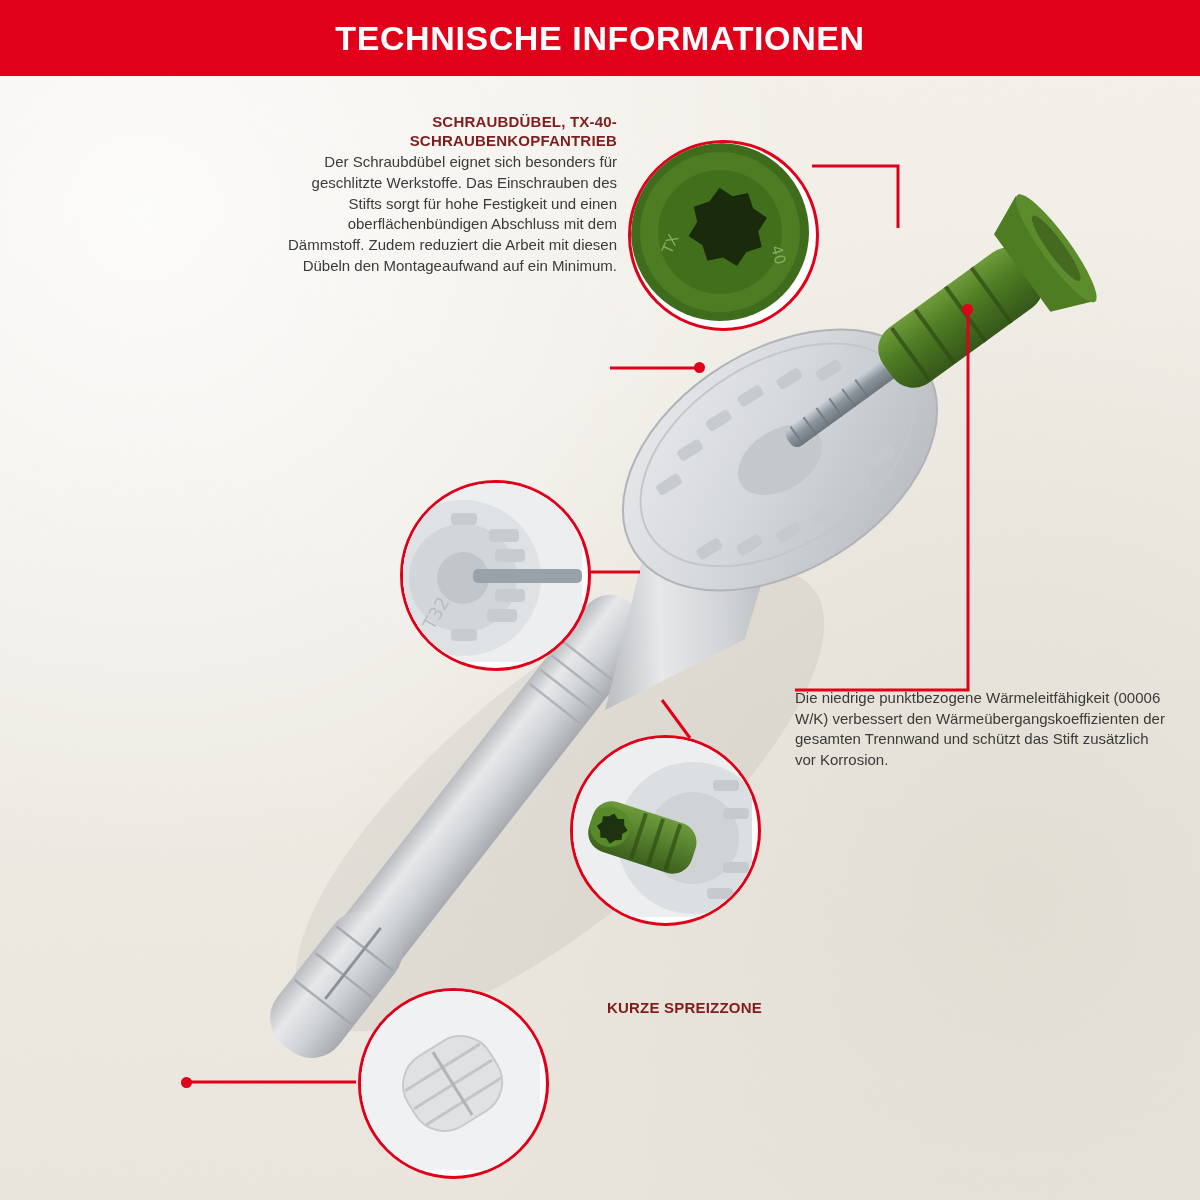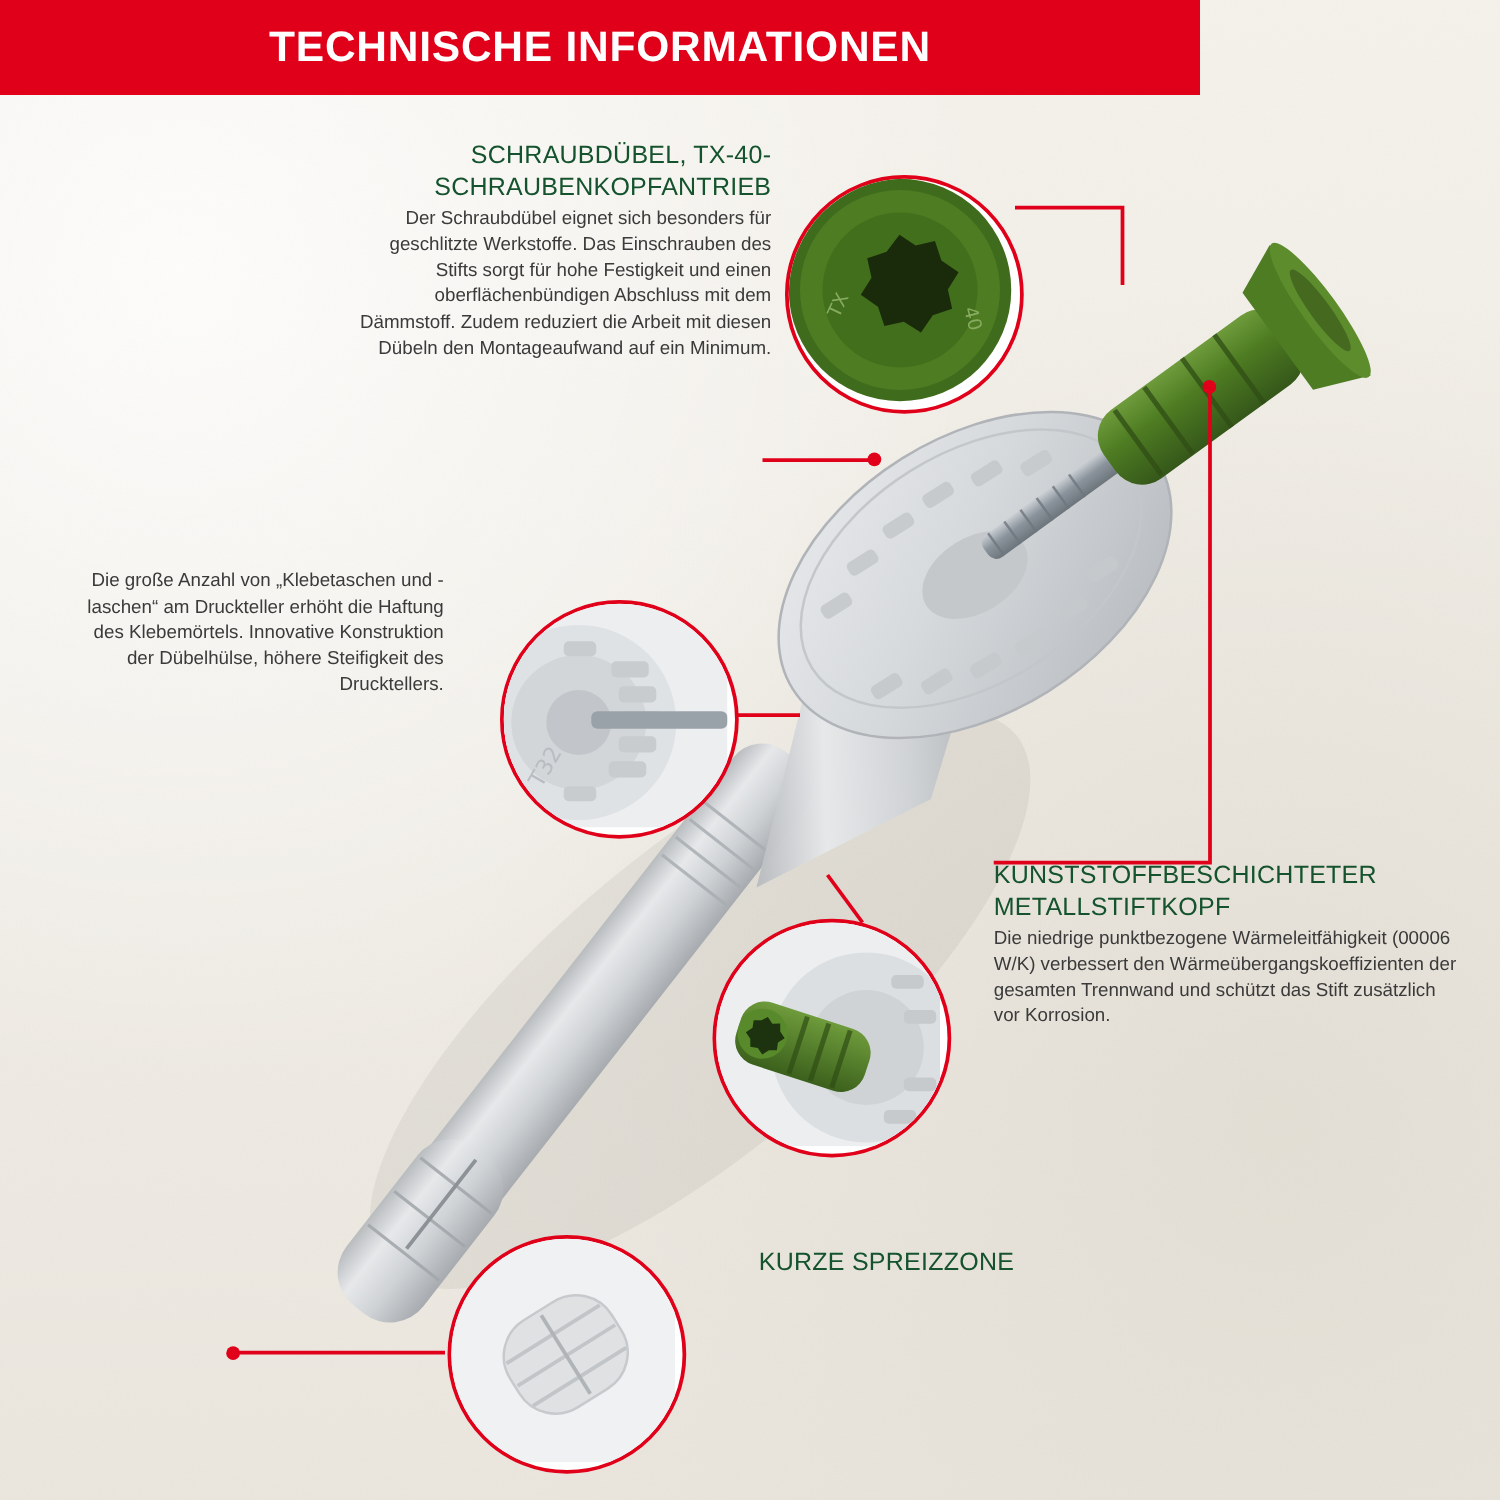--- a/index.html
+++ b/index.html
@@ -28,43 +28,43 @@
     position: absolute;
     inset: 0;
     opacity: .5;
     pointer-events: none;
   }
 
   
   .header {
     position: absolute;
     top: 0; left: 0;
-    width: 960px;
+    width: 1200px;
     height: 76px;
     background: #e1001a;
     display: flex;
     align-items: center;
     justify-content: center;
     z-index: 40;
   }
   .header-title {
     color: #ffffff;
     font-size: 34px;
     font-weight: bold;
     letter-spacing: .6px;
     text-align: center;
   }
 
   
   .block { position: absolute; z-index: 25; }
   .block h3 {
     margin: 0 0 2px 0;
-    font-size: 20px;
-    font-weight: normal;
-    color: #14532d;
+    font-size: 15px;
+    font-weight: bold;
+    color: #7f1d1d;
     line-height: 1.28;
     letter-spacing: .2px;
   }
   .block p {
     margin: 0;
     font-size: 15px;
     color: #3a3a3a;
     line-height: 1.38;
   }
   .align-right { text-align: right; }
@@ -320,23 +320,21 @@
     </g>
   </svg>
 </div>
 
 <div class="block align-right" id="block-screw">
   <h3>SCHRAUBDÜBEL, TX-40-SCHRAUBENKOPFANTRIEB</h3>
   <p>Der Schraubdübel eignet sich besonders für geschlitzte Werkstoffe. Das Einschrauben des Stifts sorgt für hohe Festigkeit und einen oberflächenbündigen Abschluss mit dem Dämmstoff. Zudem reduziert die Arbeit mit diesen Dübeln den Montageaufwand auf ein Minimum.</p>
 </div>
 
 <div class="block align-right" id="block-sleeve">
-  <p>Die große Anzahl von „Klebetaschen und -laschen“ am Druckteller erhöht die Haftung des Klebemörtels. Innovative Konstruktion der Dübelhülse, höhere Steifigkeit des Drucktellers.</p>
 </div>
 
 <div class="block align-left" id="block-metal">
-  <h3>KUNSTSTOFFBESCHICHTETER METALLSTIFTKOPF</h3>
   <p>Die niedrige punktbezogene Wärmeleitfähigkeit (00006 W/K) verbessert den Wärmeübergangskoeffizienten der gesamten Trennwand und schützt das Stift zusätzlich vor Korrosion.</p>
 </div>
 
 <div class="block align-left" id="block-zone">
   <h3>KURZE SPREIZZONE</h3>
 </div>
 
 </body></html>

